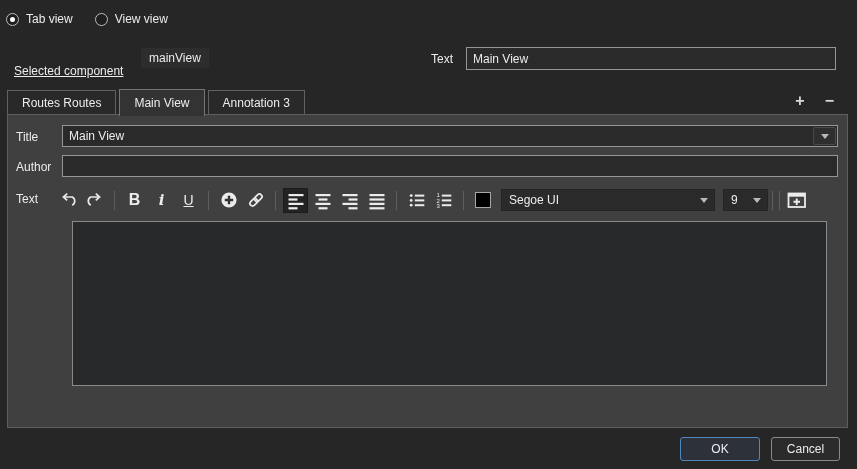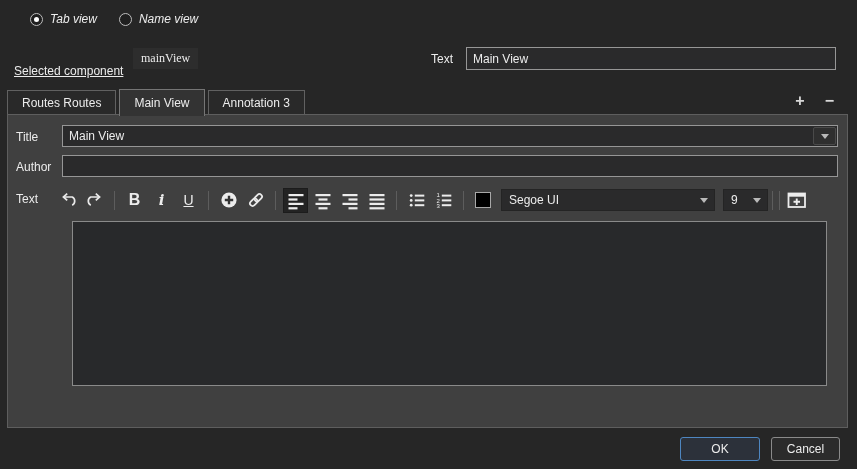--- a/index.html
+++ b/index.html
@@ -1,28 +1,28 @@
 <!DOCTYPE html>
 <html><head>
 <meta charset="utf-8">
 <style>
   html,body{margin:0;padding:0;background:#262626;}
   .app{position:relative;width:857px;height:469px;background:#262626;overflow:hidden;
        font-family:"Liberation Sans",sans-serif;color:#ececec;font-size:12px;}
 
   
-  .radio-row{position:absolute;left:30px;top:12px;display:flex;gap:22px;align-items:flex-end;font-style:italic;}
+  .radio-row{position:absolute;left:6px;top:12px;display:flex;gap:22px;align-items:flex-end;}
   .radio{display:flex;align-items:center;gap:7px;cursor:default;}
   .rb{width:13px;height:13px;border-radius:50%;border:1px solid #bdbdbd;background:#1f1f1f;
       box-sizing:border-box;position:relative;}
   .rb.sel::after{content:"";position:absolute;left:3px;top:3px;width:5px;height:5px;border-radius:50%;background:#fff;}
 
   
   .sc-label{position:absolute;left:14px;top:64px;text-decoration:underline;}
-  .sc-value{position:absolute;left:133px;top:48px;padding:3px 8px;background:#2d2d2d;font-family:Liberation Serif, serif;}
+  .sc-value{position:absolute;left:141px;top:48px;padding:3px 8px;background:#2d2d2d;}
   .name-label{position:absolute;left:431px;top:52px;}
   .txt-input{background:#2a2a2b;border:1px solid #969696;color:#ececec;box-sizing:border-box;
              font-family:"Liberation Sans",sans-serif;font-size:12px;padding:0 6px;outline:none;}
   .name-input{position:absolute;left:466px;top:47px;width:370px;height:23px;}
 
   
   .tabbar{position:absolute;left:7px;top:88px;width:841px;height:27px;display:flex;align-items:flex-end;}
   .tab{height:25px;line-height:24px;padding:0 14px;background:#292929;border:1px solid #616161;
        border-bottom:none;box-sizing:border-box;margin-right:3px;white-space:nowrap;}
   .tab.active{height:27px;line-height:26px;background:#333;border-color:#757575;margin-bottom:-1px;z-index:3;}
@@ -83,21 +83,21 @@
 
 <div class="app">
 
   <div class="radio-row">
     <span class="radio">
       <span class="rb sel"></span>
       <span>Tab view</span>
     </span>
     <span class="radio">
       <span class="rb"></span>
-      <span>Name view</span>
+      <span>View view</span>
     </span>
   </div>
 
   <span class="sc-label">Selected component</span>
   <span class="sc-value">mainView</span>
   <span class="name-label">Text</span>
   <input class="txt-input name-input" value="Main View" style="">
 
   <div class="tabbar">
     <span class="tab">Routes Routes</span>

